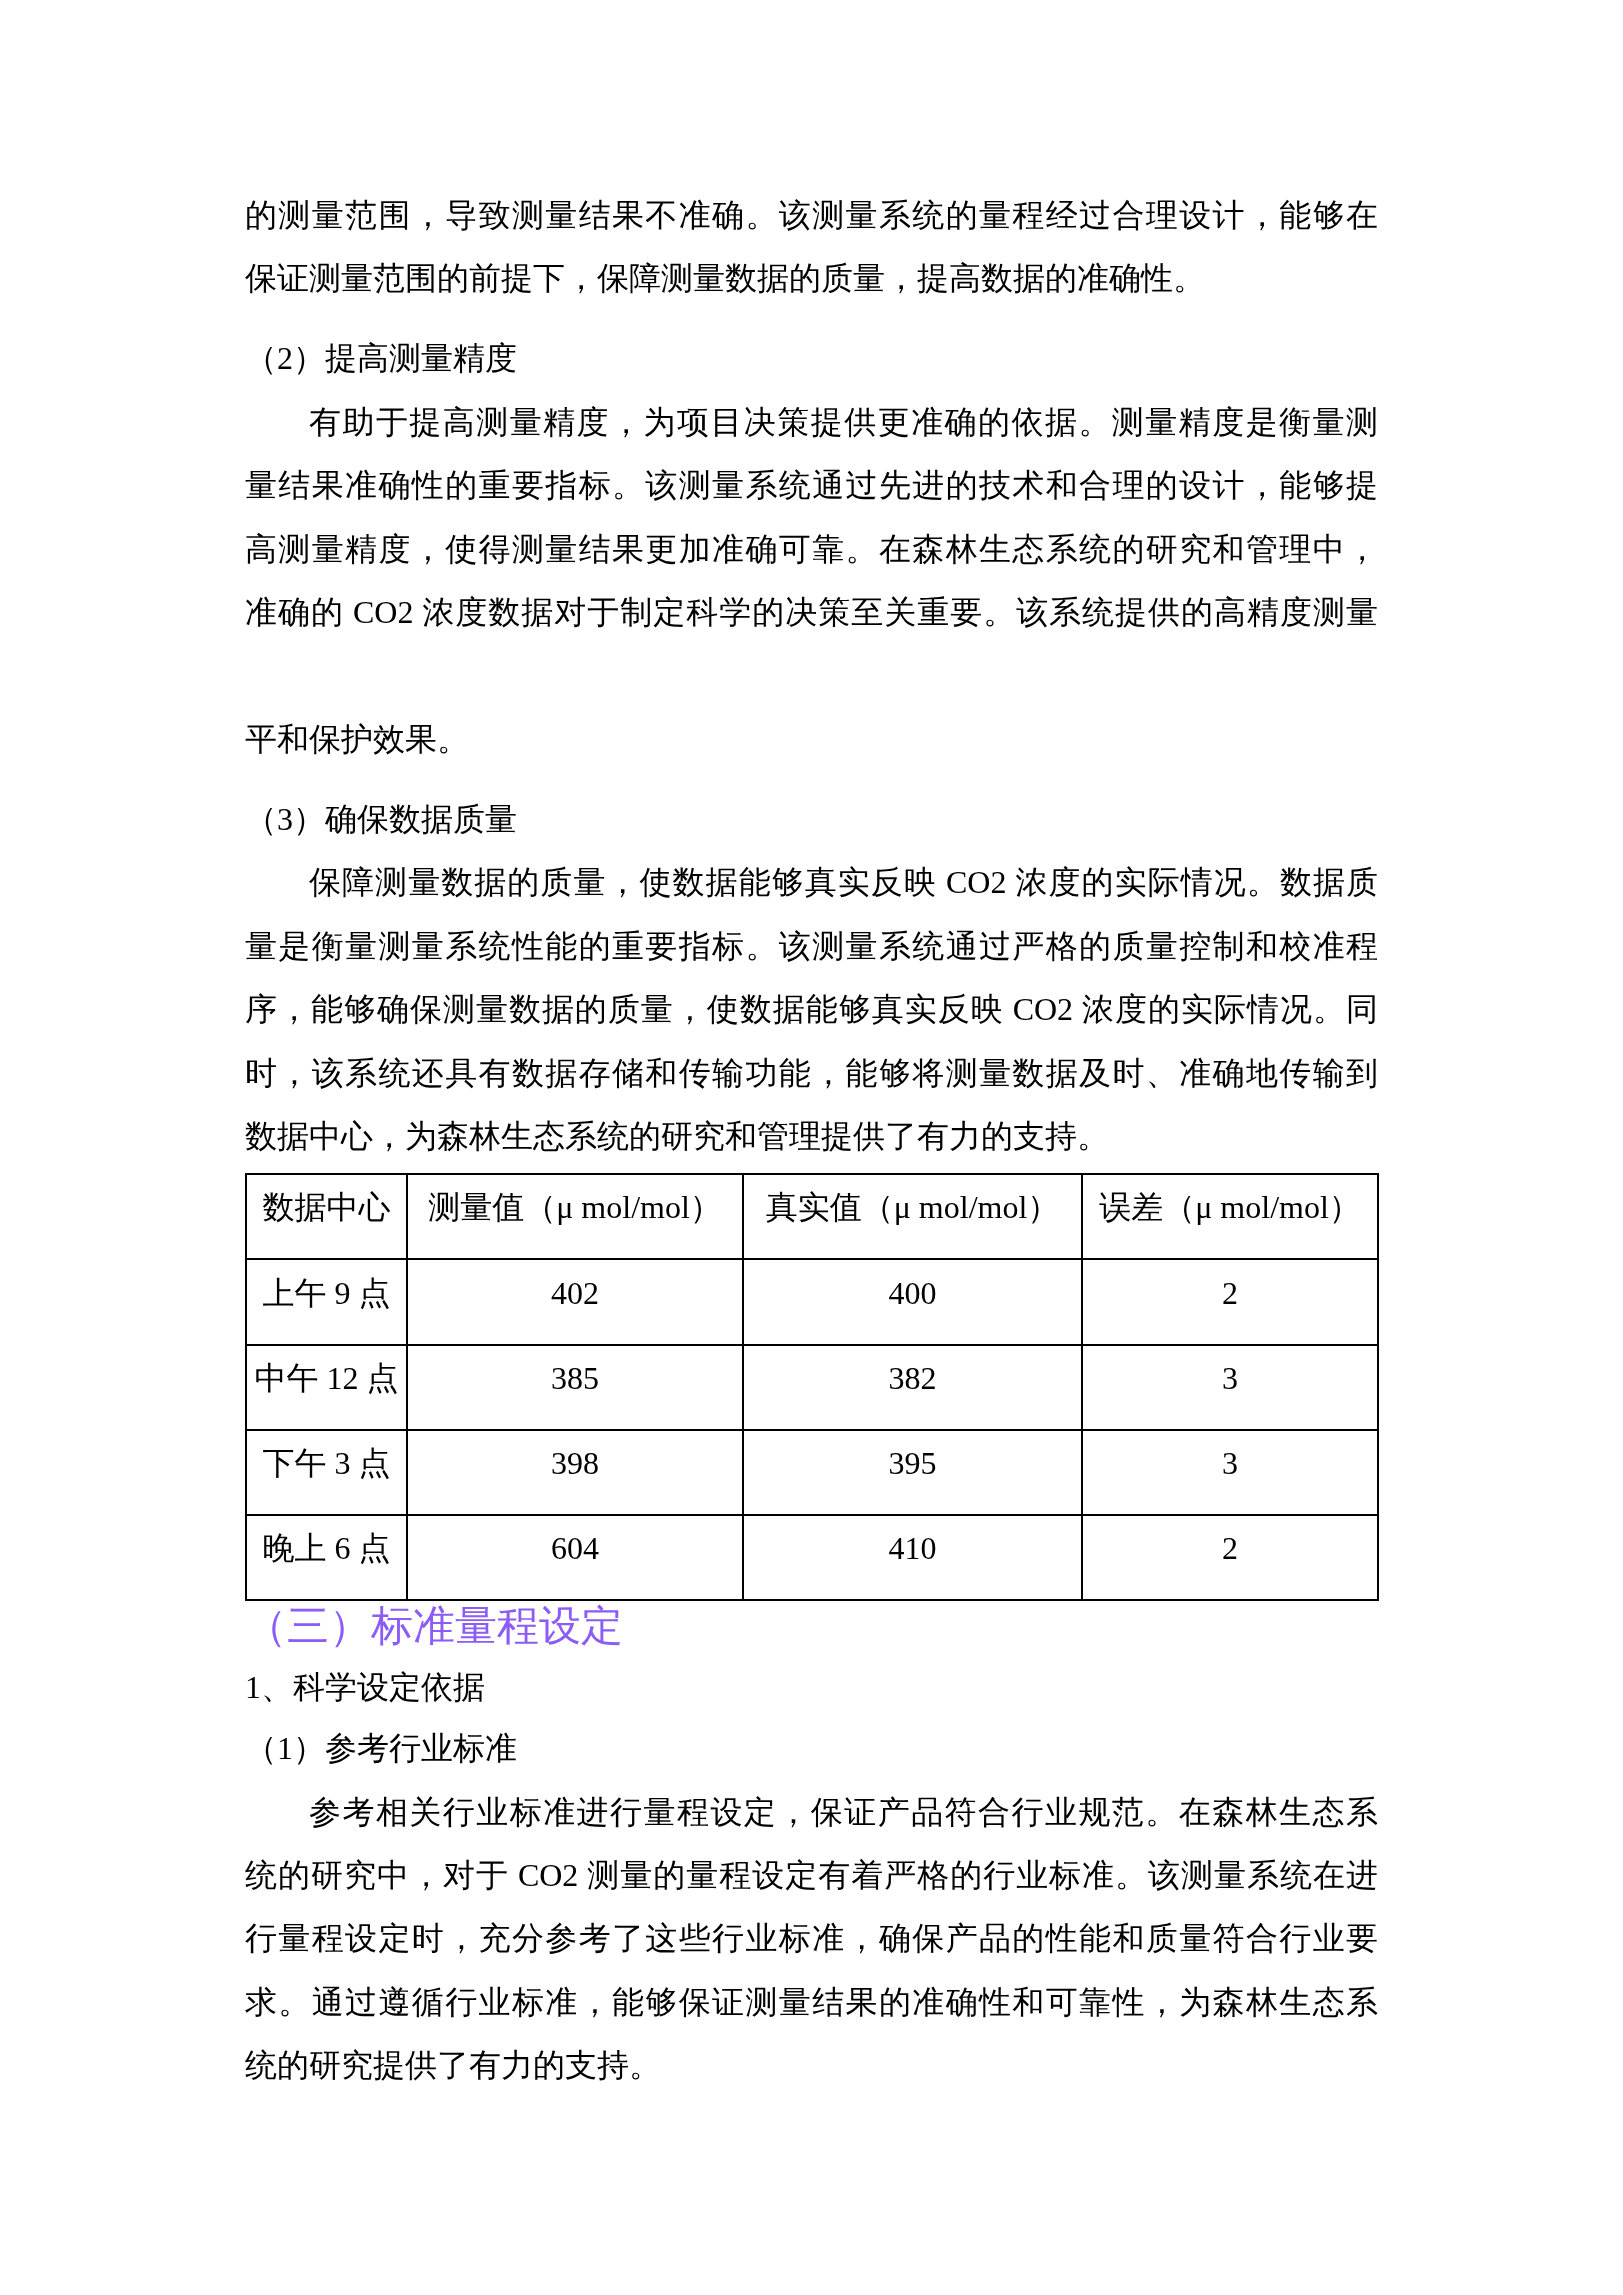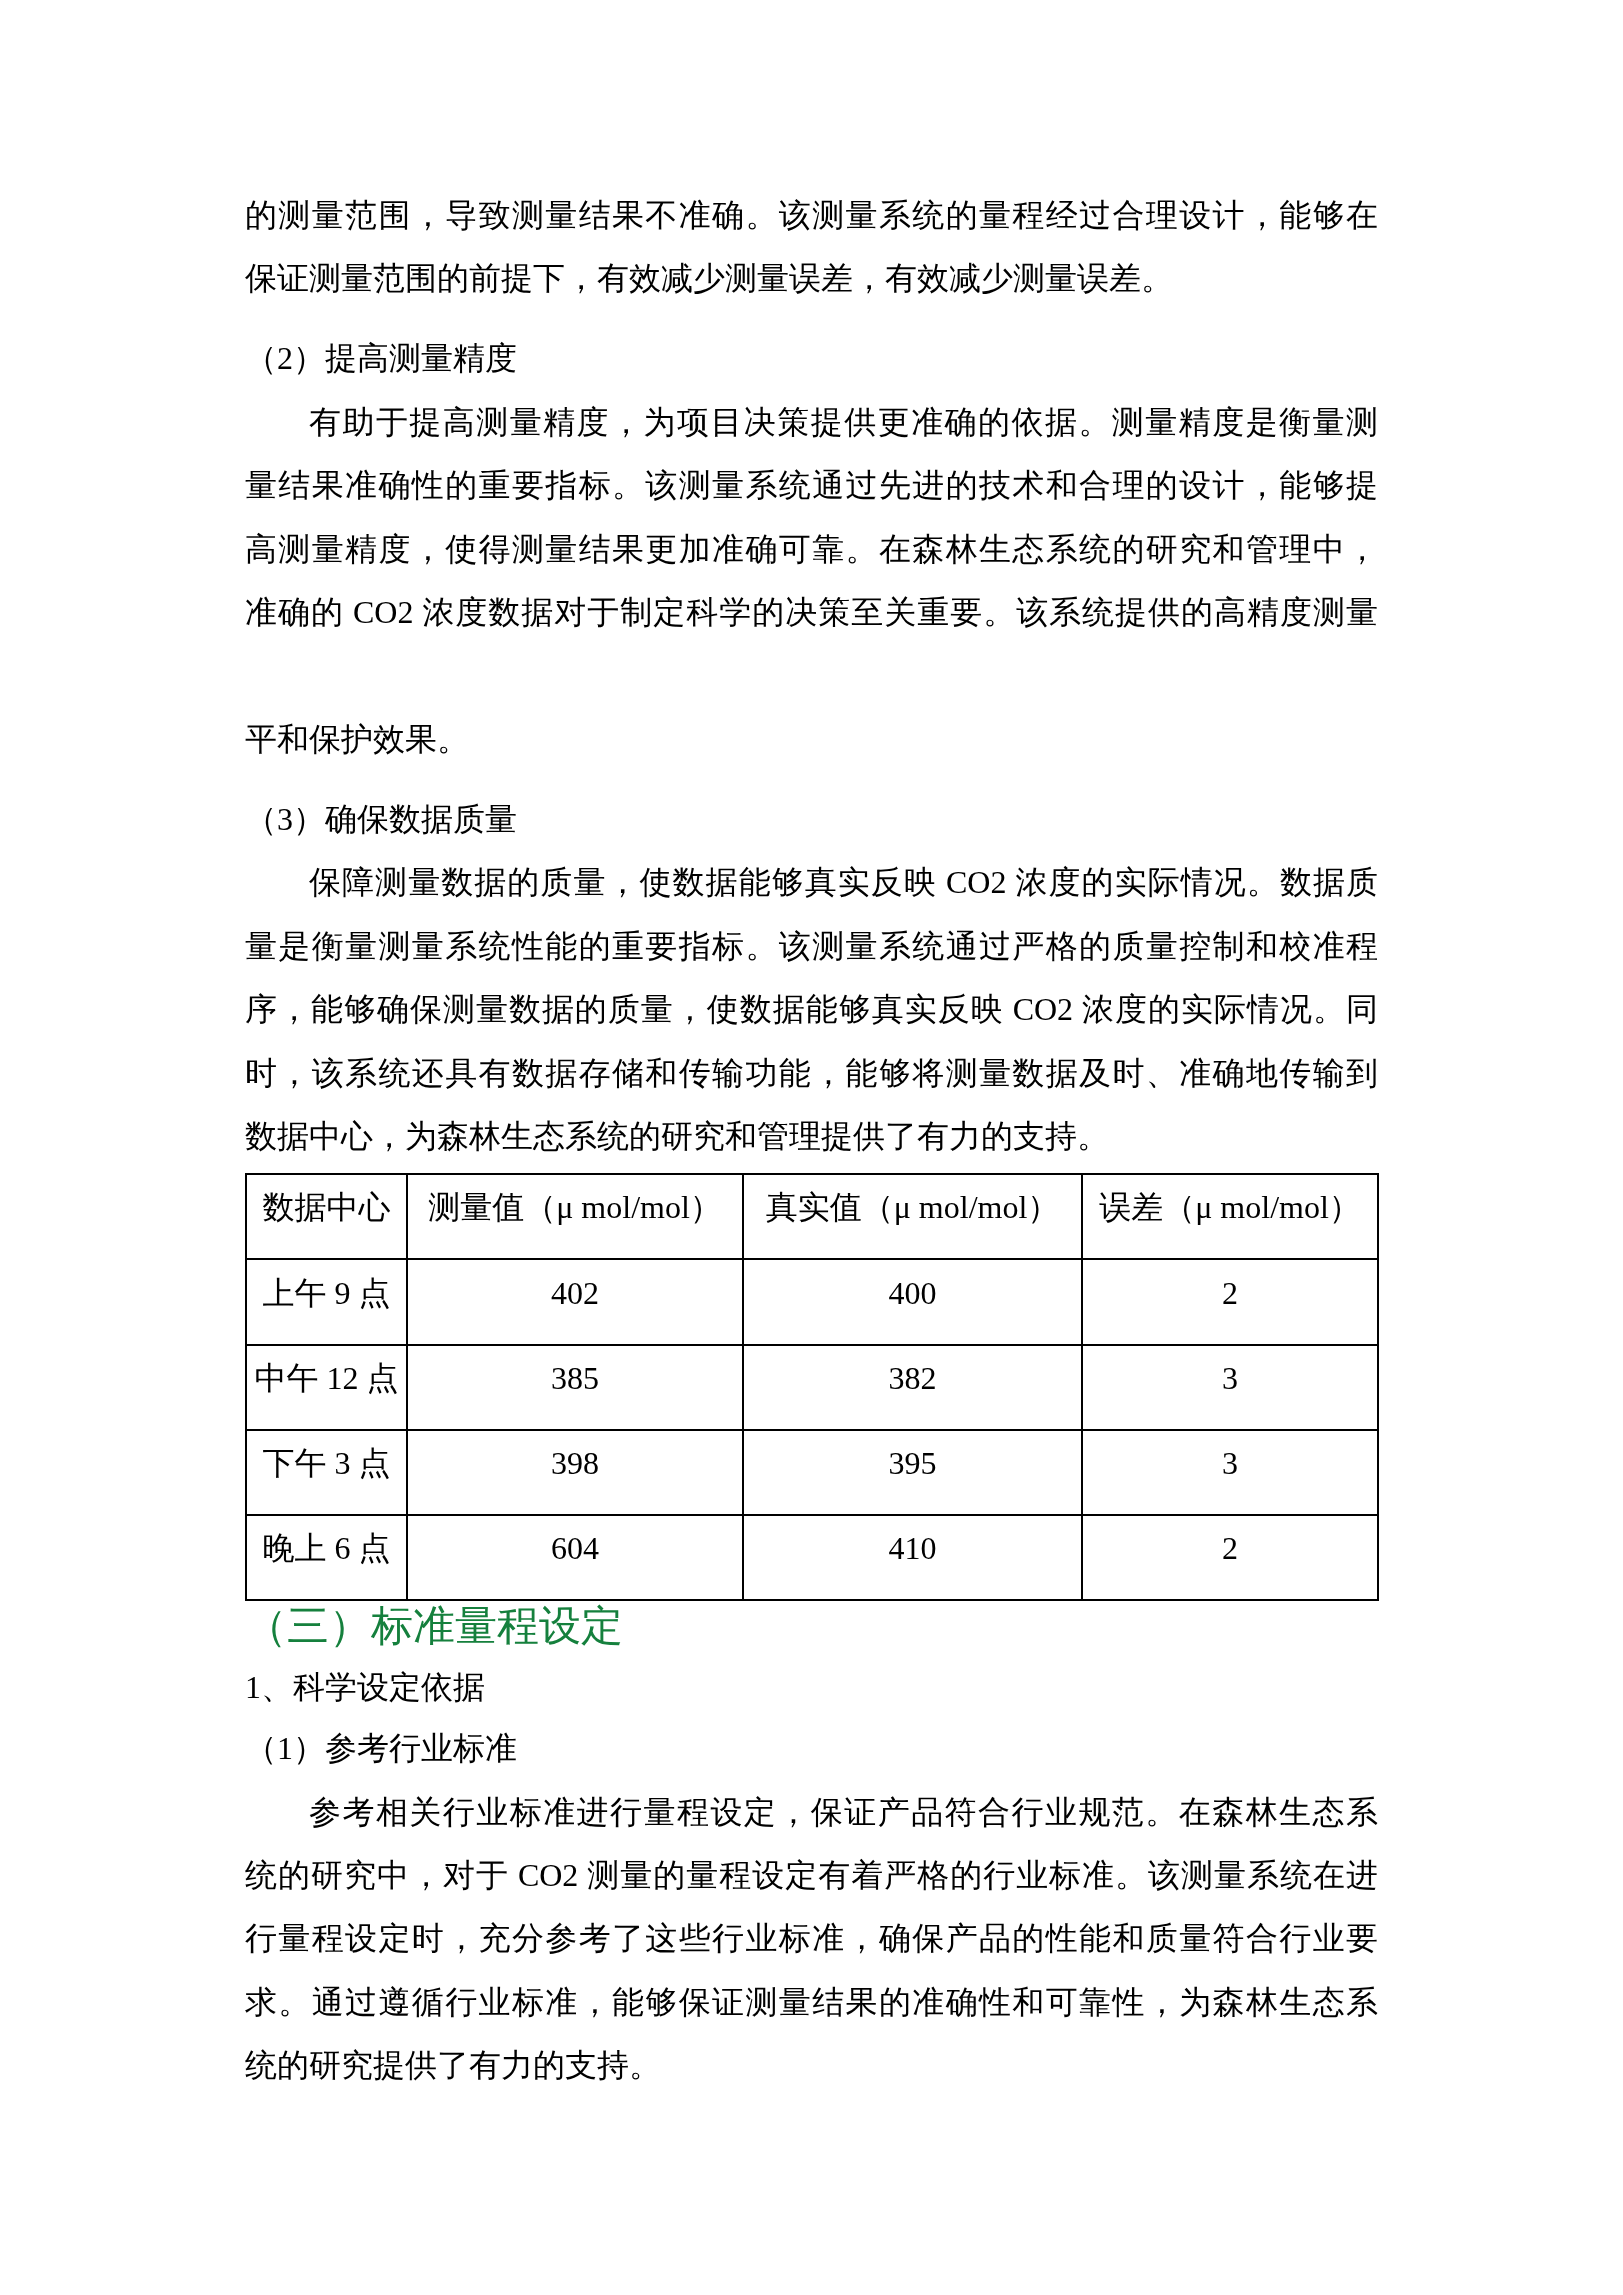--- a/index.html
+++ b/index.html
@@ -23,21 +23,21 @@
   .jfull{ text-align:justify; text-align-last:justify; white-space:normal; }
   .jend{ text-align:left; }
   .ind{ padding-left:64px; width:1069px; }
   .sec-title{
     position:absolute;
     left:245px;
     width:1133px;
     font-size:42px;
     line-height:63px;
     white-space:nowrap;
-    color:#15803d;
+    color:#8b5cf6;
   }
   table.data{
     position:absolute;
     left:245px; top:1173px;
     width:1133px;
     border-collapse:collapse;
     table-layout:fixed;
   }
   table.data td{
     border-left:2px solid #000;
@@ -53,21 +53,21 @@
     overflow:hidden;
     white-space:nowrap;
   }
 </style>
 </head>
 <body>
 
 <div class="page">
 
   <div class="content-line jfull" style="top:184px">的测量范围，导致测量结果不准确。该测量系统的量程经过合理设计，能够在</div>
-  <div class="content-line jend" style="top:247px">保证测量范围的前提下，有效减少测量误差，有效减少测量误差。</div>
+  <div class="content-line jend" style="top:247px">保证测量范围的前提下，保障测量数据的质量，提高数据的准确性。</div>
   <div class="content-line jend" style="top:327px">（2）提高测量精度</div>
   <div class="content-line jfull ind" style="top:391px">有助于提高测量精度，为项目决策提供更准确的依据。测量精度是衡量测</div>
   <div class="content-line jfull" style="top:454px">量结果准确性的重要指标。该测量系统通过先进的技术和合理的设计，能够提</div>
   <div class="content-line jfull" style="top:518px">高测量精度，使得测量结果更加准确可靠。在森林生态系统的研究和管理中，</div>
   <div class="content-line jfull" style="top:581px">准确的 CO2 浓度数据对于制定科学的决策至关重要。该系统提供的高精度测量</div>
   <div class="content-line jend" style="top:708px">平和保护效果。</div>
   <div class="content-line jend" style="top:788px">（3）确保数据质量</div>
   <div class="content-line jfull ind" style="top:851px">保障测量数据的质量，使数据能够真实反映 CO2 浓度的实际情况。数据质</div>
   <div class="content-line jfull" style="top:915px">量是衡量测量系统性能的重要指标。该测量系统通过严格的质量控制和校准程</div>
   <div class="content-line jfull" style="top:978px">序，能够确保测量数据的质量，使数据能够真实反映 CO2 浓度的实际情况。同</div>

